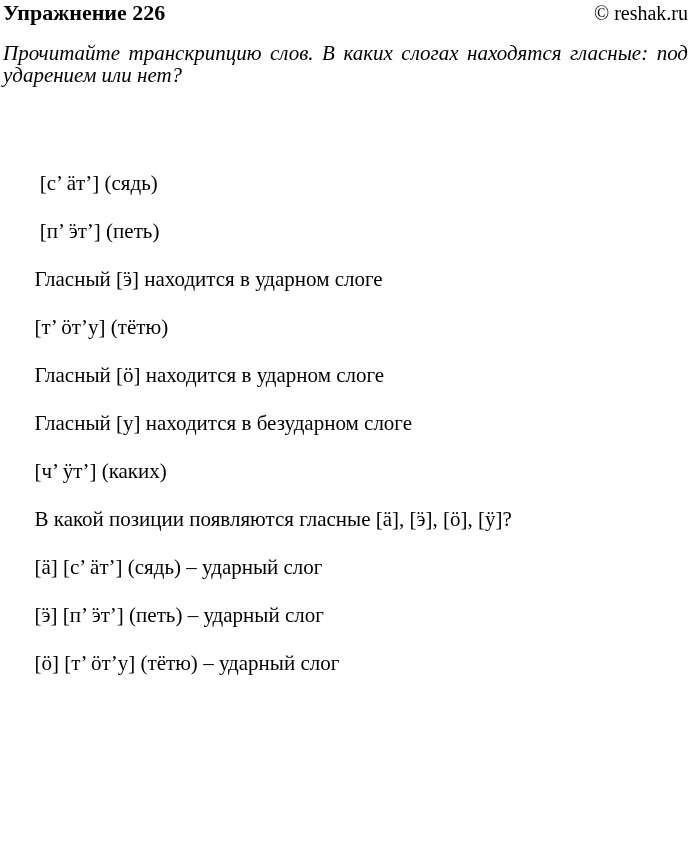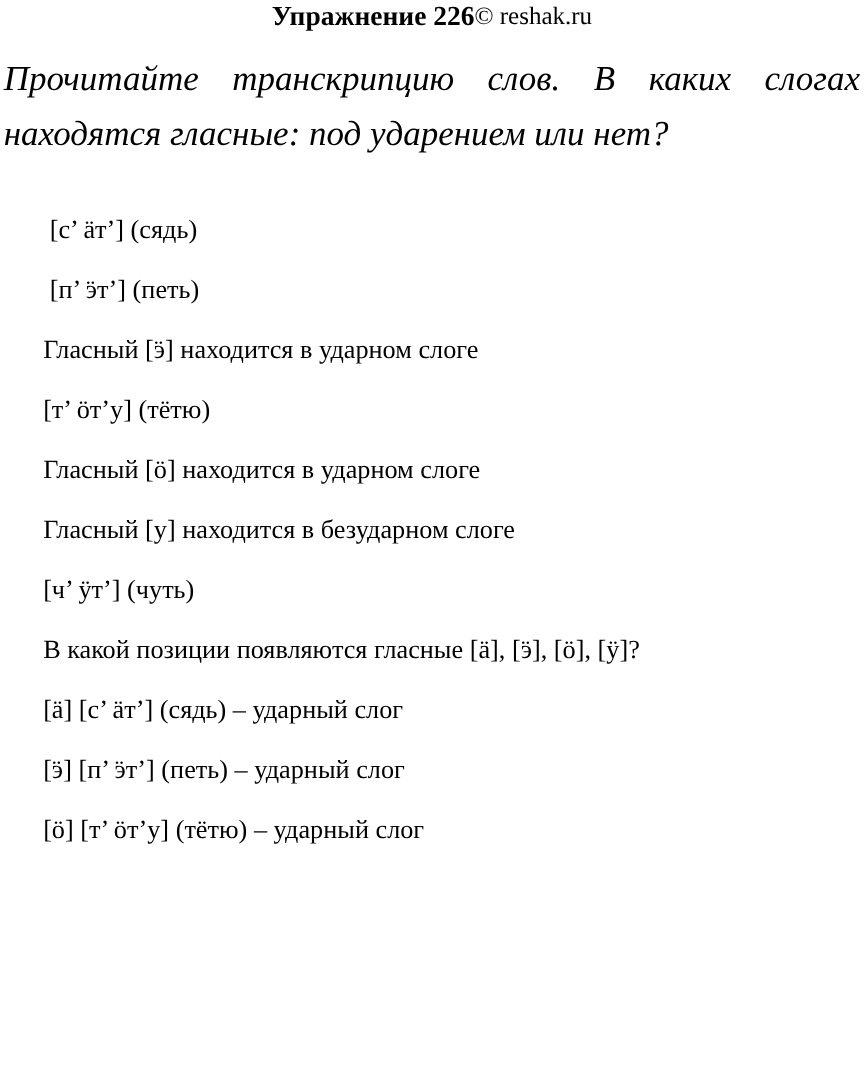--- a/index.html
+++ b/index.html
@@ -3,27 +3,27 @@
 <meta charset="utf-8">
 <style>
   html,body { margin:0; padding:0; background:#fff; }
   .page {
     position:relative; width:692px; height:868px; background:#ffffff;
     font-family:"Liberation Serif","DejaVu Serif",serif; color:#000;
     overflow:hidden;
   }
   .header {
     position:absolute; top:0; left:3px; right:4px;
-    display:flex; justify-content:center; align-items:flex-start;
+    display:flex; justify-content:space-between; align-items:flex-start;
   }
   .title { font-size:22px; font-weight:bold; margin:0; line-height:26px; }
   .copyright { font-size:20px; line-height:26px; }
   .intro {
     position:absolute; top:42px; left:3px; right:4px; margin:0;
-    font-style:italic; font-size:28px; line-height:44px;
+    font-style:italic; font-size:21px; line-height:22px;
     text-align:justify;
   }
   .content { position:absolute; top:111px; left:3px; right:4px; z-index:2; }
   .line { height:48px; line-height:48px; font-size:21px; white-space:pre-wrap; }
   .i { }
   
   .watermark { position:absolute; left:0; top:690px; width:280px; height:178px; z-index:1; pointer-events:none; }
 </style>
 </head>
 <body>
@@ -55,21 +55,21 @@
     <div class="line">
       <span>[т’ öт’у] </span><span class="i">(тётю)</span>
     </div>
     <div class="line">
       <span>Гласный [ö] находится в ударном слоге</span>
     </div>
     <div class="line">
       <span>Гласный [у] находится в безударном слоге</span>
     </div>
     <div class="line">
-      <span>[ч’ ÿт’] </span><span class="i">(чуть)</span>
+      <span>[ч’ ÿт’] </span><span class="i">(каких)</span>
     </div>
     <div class="line">
       <span class="i">В какой позиции появляются гласные [ä], [ӭ], [ö], [ÿ]?</span>
     </div>
     <div class="line">
       <span>[ä] [с’ äт’] </span><span class="i">(сядь)</span><span> – ударный слог</span>
     </div>
     <div class="line">
       <span>[ӭ] [п’ ӭт’] </span><span class="i">(петь)</span><span> – ударный слог</span>
     </div>

